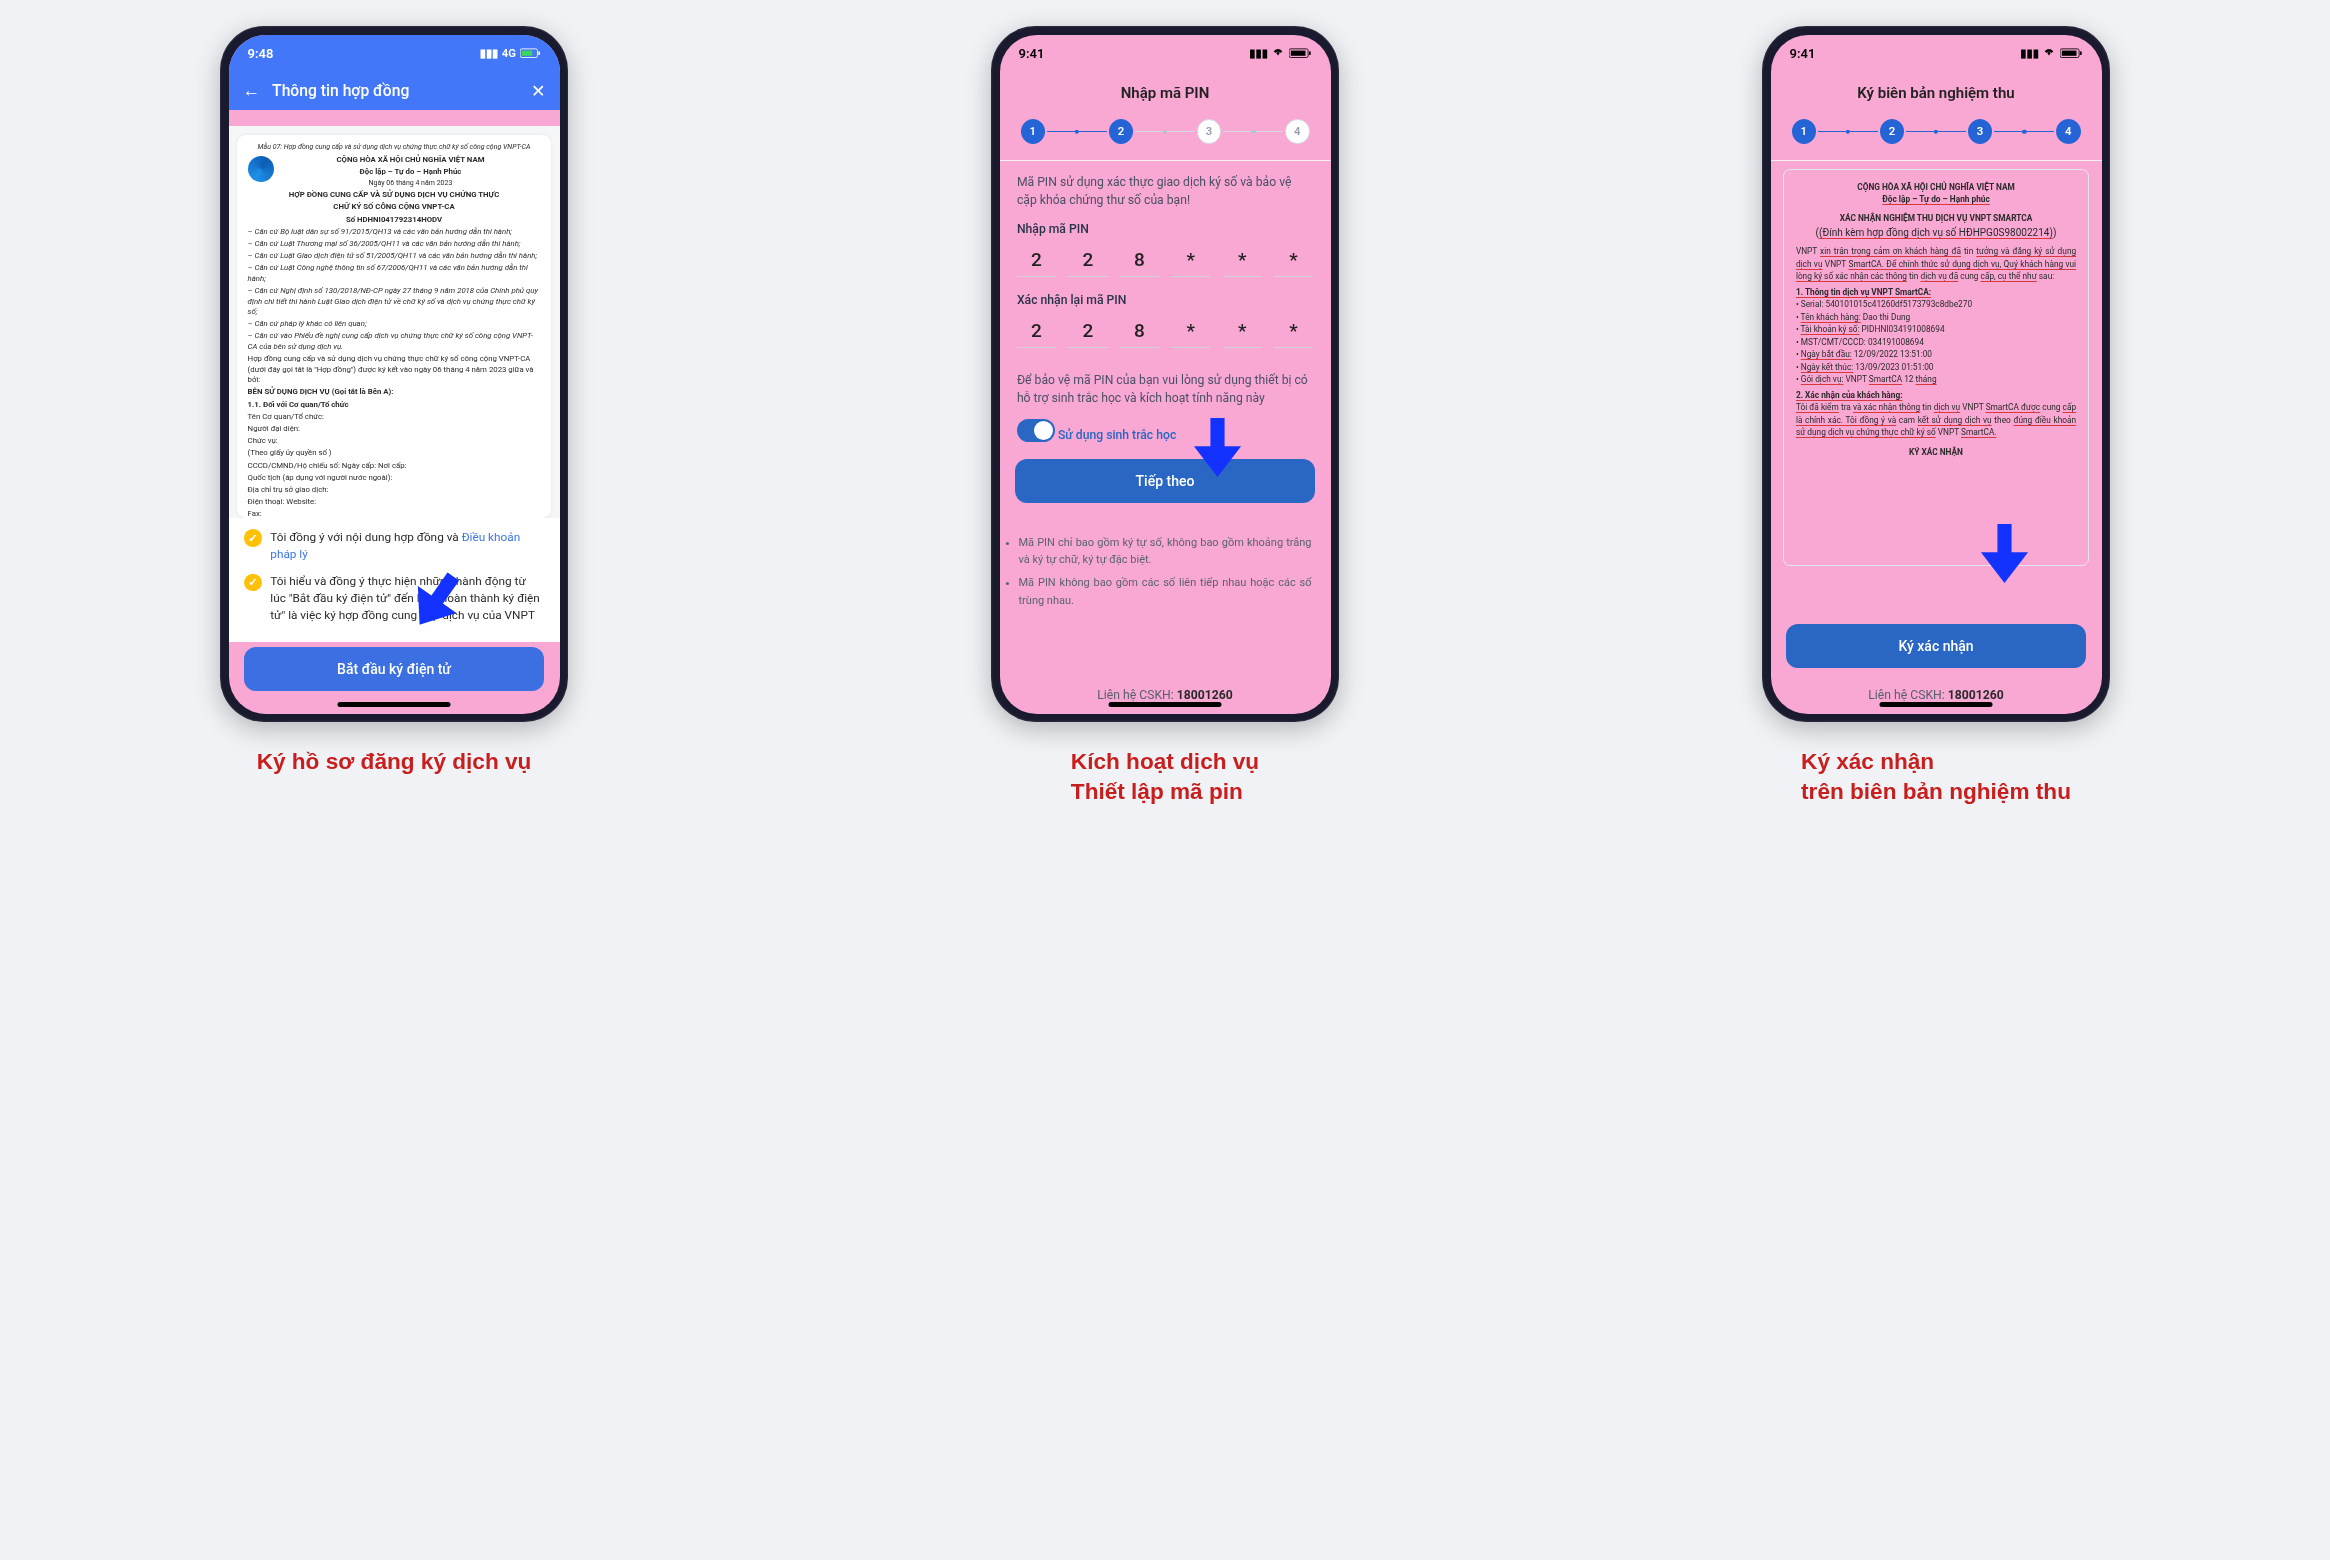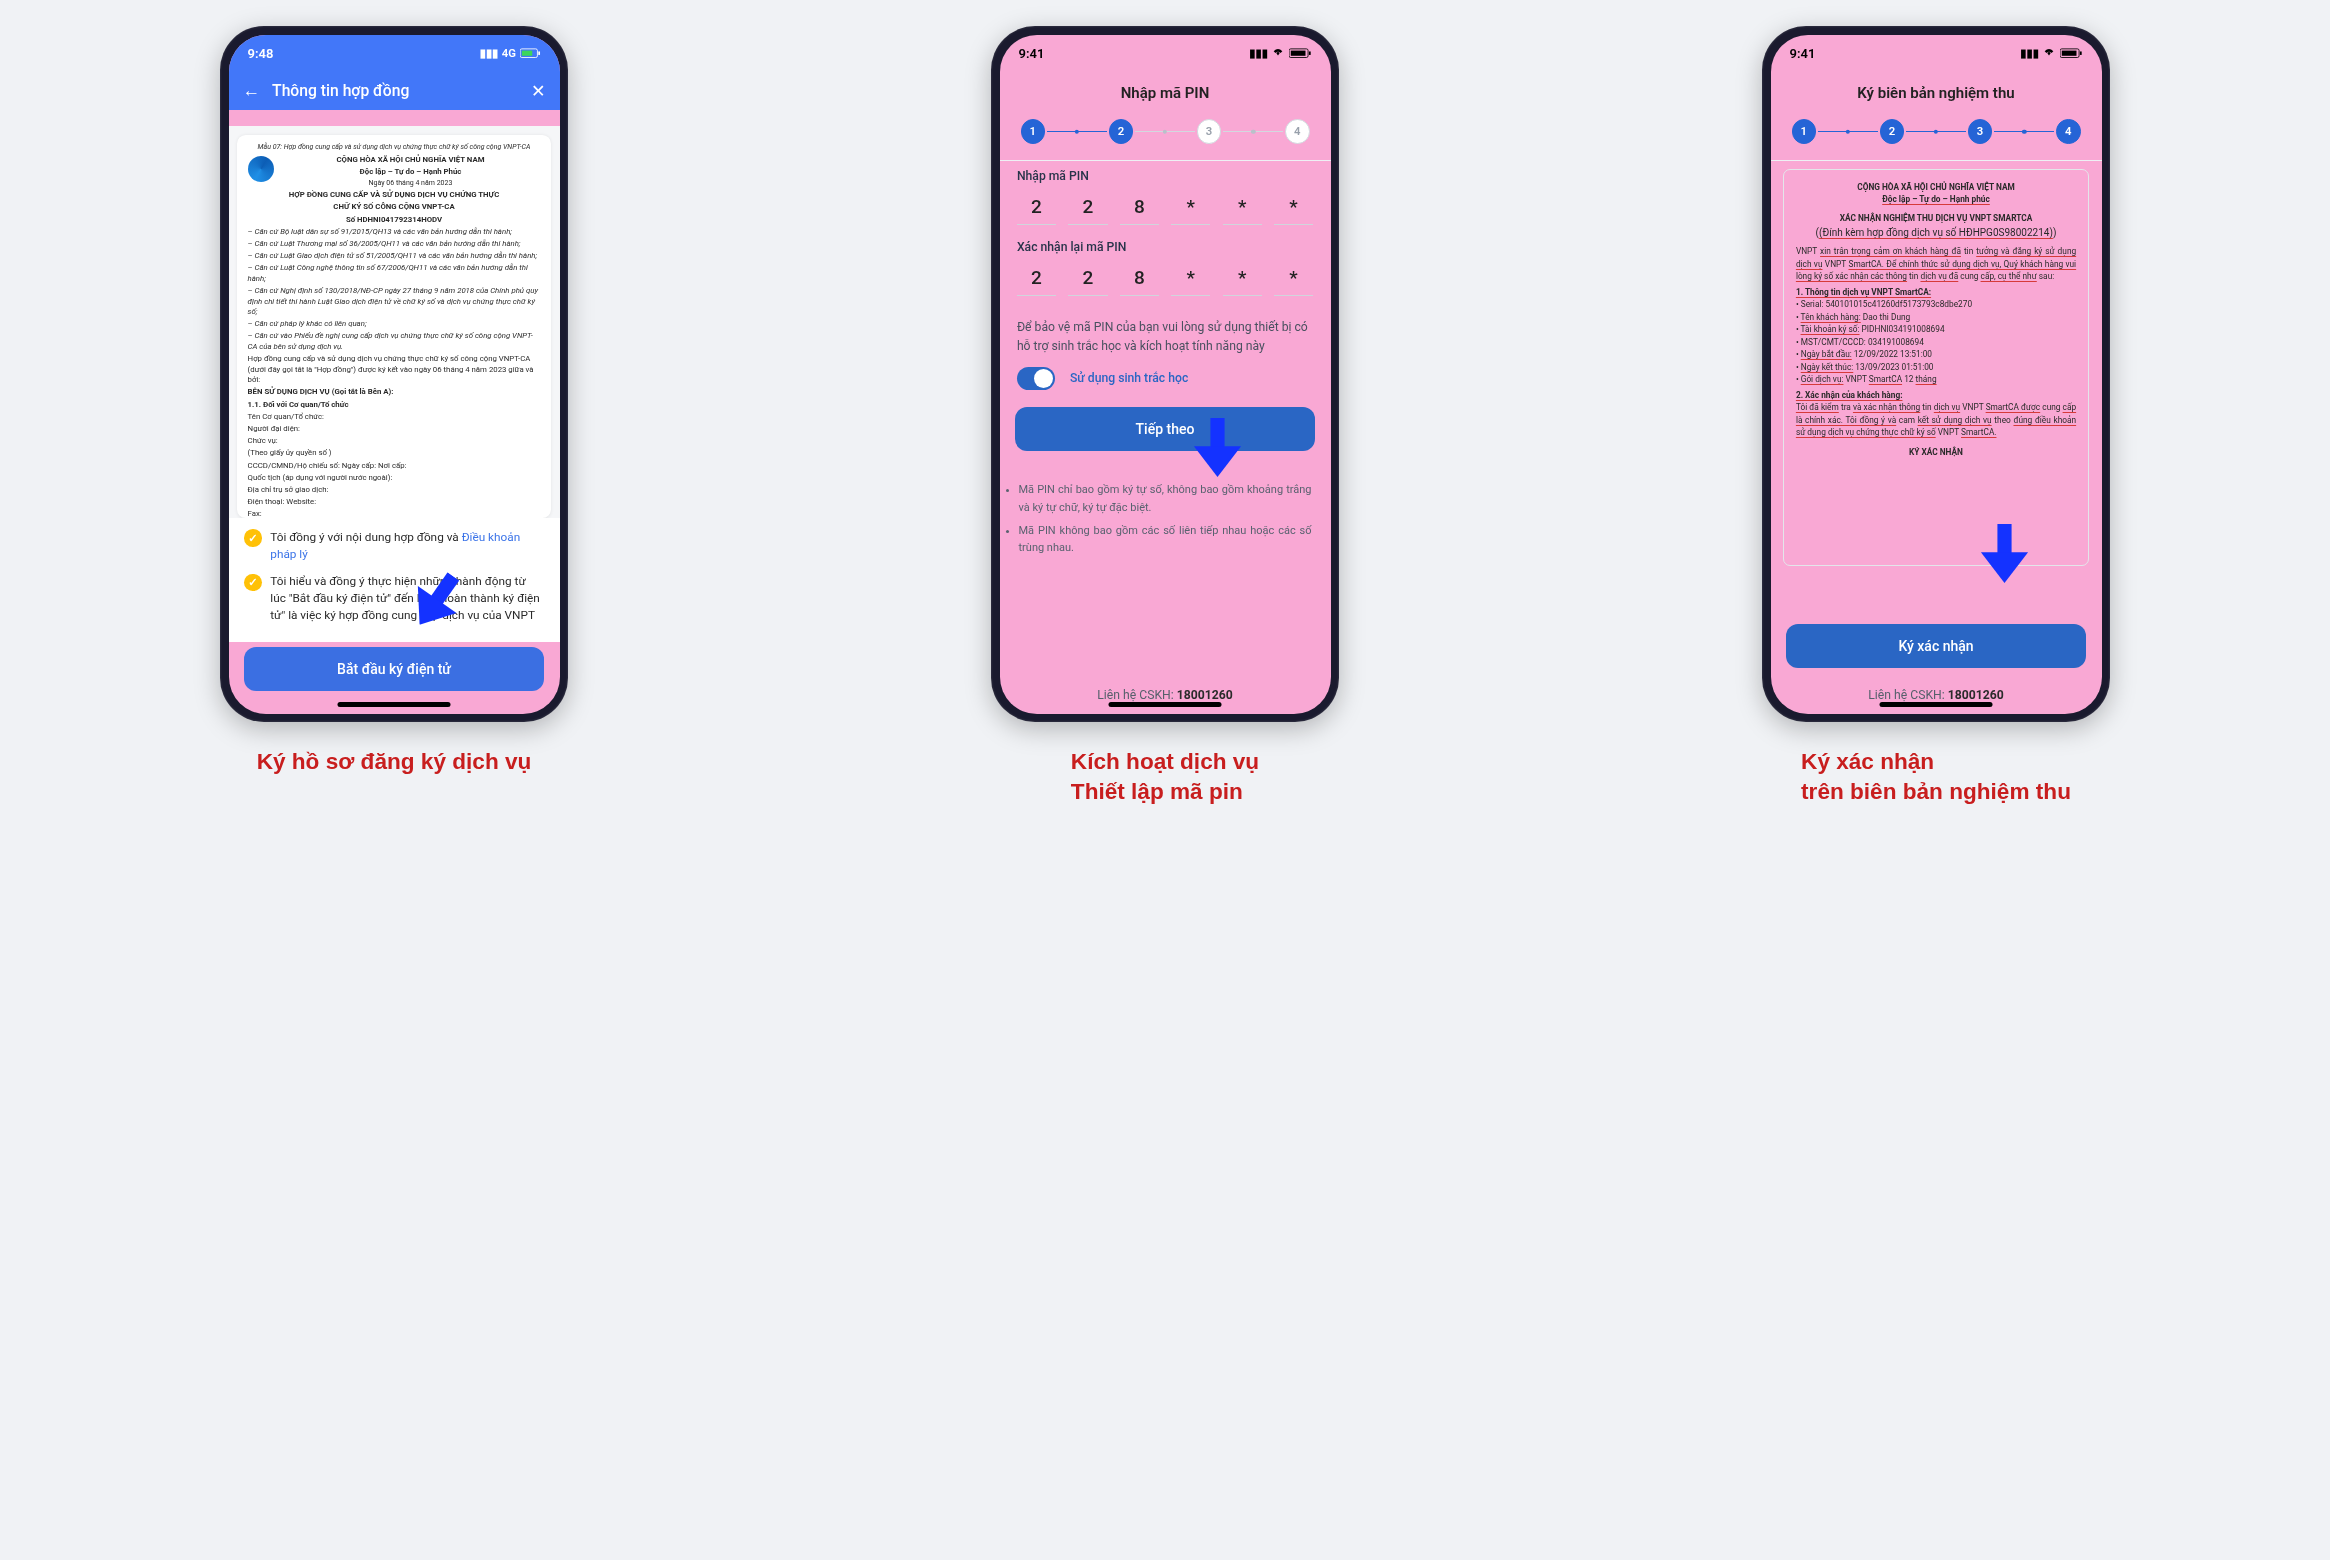--- a/index.html
+++ b/index.html
@@ -131,21 +131,21 @@
     width:113px;height:4.4px;background:#000;border-radius:3.5px;
     position:absolute;bottom:7px;left:50%;transform:translateX(-50%);
   }
   .desc { font-size:12.2px;color:#4a5160;line-height:1.5;padding:12.2px 17.4px 3.5px; }
   .field-label { font-size:12.2px;color:#28344a;font-weight:500;padding:8.7px 17.4px 3.5px; }
   .pin-row { display:flex;gap:12.2px;padding:3.5px 17.4px 7px; }
   .pin-cell {
     flex:1;text-align:center;font-size:19px;font-weight:500;color:#222;
     border-bottom:1.7px solid #d0d5dc;padding:5.2px 0;
   }
-  .toggle-row { display:flex;align-items:center;gap:15px;padding:8.7px 17.4px 5.2px; }
+  .toggle-row { display:flex;align-items:flex-end;gap:3px;padding:8.7px 17.4px 5.2px; }
   .toggle {
     width:38px;height:22.6px;border-radius:12.2px;background:#2a66c4;
     position:relative;cursor:pointer;
   }
   .toggle .knob {
     width:19px;height:19px;border-radius:50%;background:#fff;
     position:absolute;top:1.7px;right:1.7px;
   }
   .toggle-label { font-size:12.2px;color:#2a66c4;font-weight:500; }
   .bullets { font-size:11px;color:#5a6270;padding:7px 19px;line-height:1.6; }
@@ -287,20 +287,21 @@
         <div class="seg">
             <div class="dot"></div>
           </div>
         <div class="step">3</div>
         <div class="seg">
             <div class="dot"></div>
           </div>
         <div class="step">4</div>
       </div>
 
+      <div class="desc">Mã PIN sử dụng xác thực giao dịch ký số và bảo vệ cặp khóa chứng thư số của bạn!</div>
 
       <div class="field-label">Nhập mã PIN</div>
       <div class="pin-row">
         <div class="pin-cell">2</div>
         <div class="pin-cell">2</div>
         <div class="pin-cell">8</div>
         <div class="pin-cell">*</div>
         <div class="pin-cell">*</div>
         <div class="pin-cell">*</div>
       </div>

